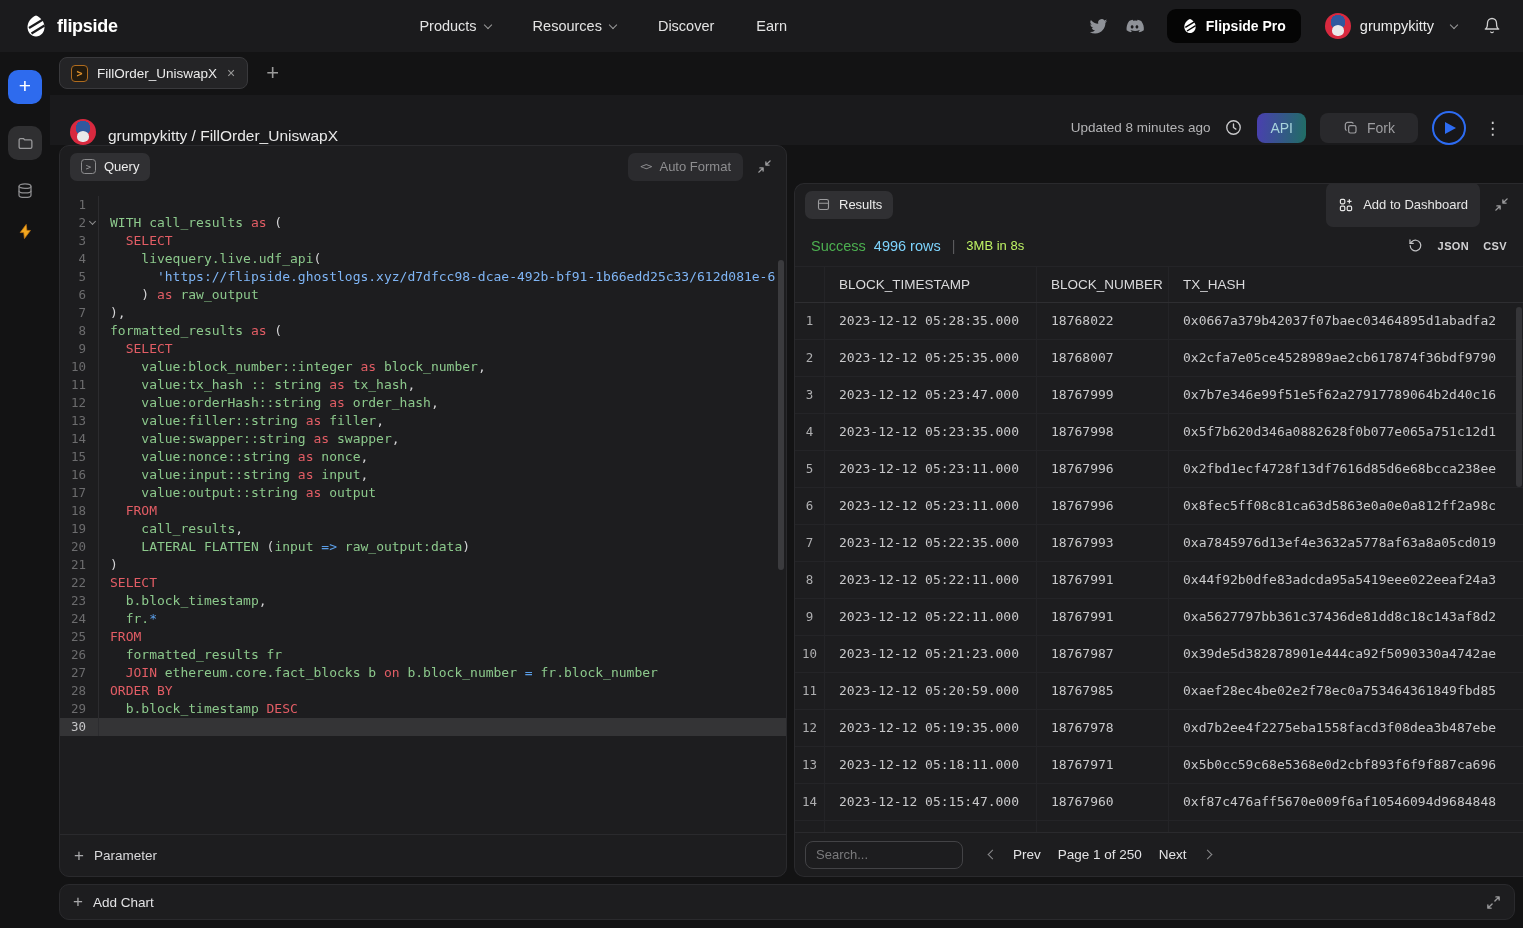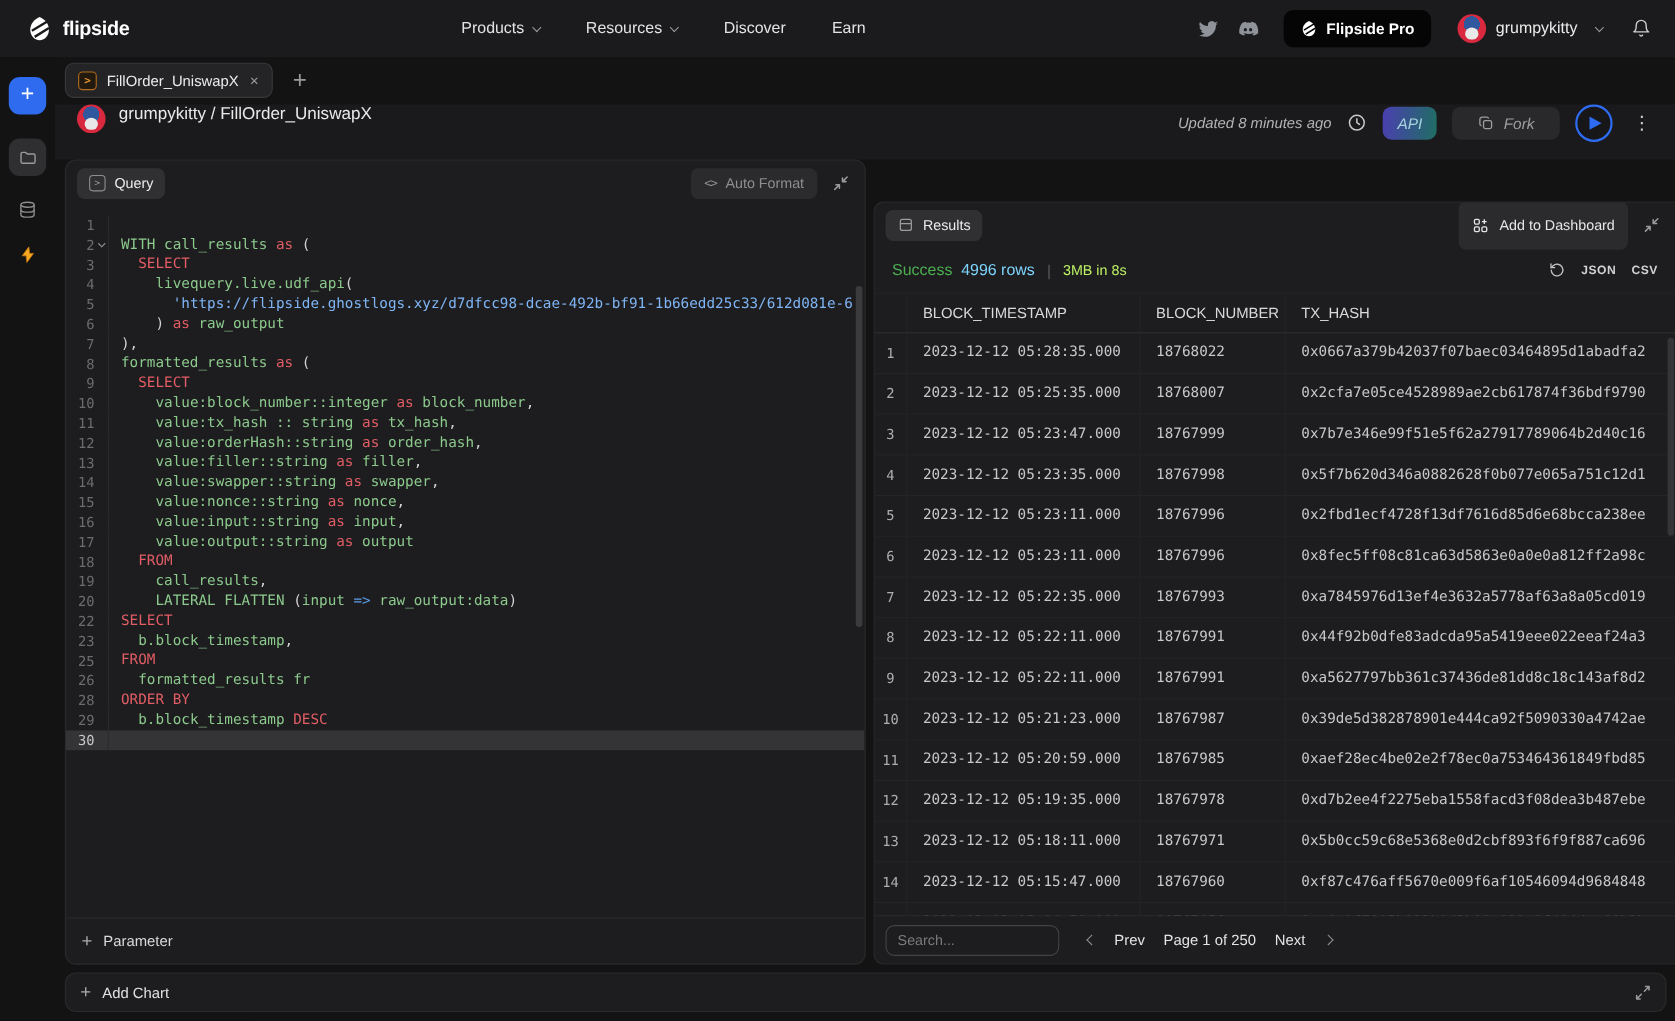--- a/index.html
+++ b/index.html
@@ -32,23 +32,23 @@
 
   
   .main { position:absolute; left:50px; top:52px; right:0; bottom:0; display:flex; flex-direction:column; }
   .tabrow { height:44px; display:flex; align-items:center; padding-left:9px; gap:18px; }
   .tab { height:32px; display:flex; align-items:center; gap:9px; background:#242426; border:1px solid #39393c; border-radius:8px; padding:0 11px; cursor:pointer; }
   .term-ic { width:17px; height:17px; border:1.6px solid #b06c1f; border-radius:4px; color:#e0912c; font-family:"DejaVu Sans Mono", monospace; font-size:10px; font-weight:bold; display:flex; align-items:center; justify-content:center; background:#221a0e; }
   .tab-label { font-size:13.5px; color:#ececec; }
   .tab-close { color:#9a9a9a; font-size:14px; padding:0 1px; cursor:pointer; }
   .tab-add { color:#9a9a9a; font-size:22px; font-weight:300; cursor:pointer; line-height:1; }
 
-  .docheader { height:52px; background:#1a1a1c; display:flex; align-items:flex-start; padding:0 18px 0 20px; }
+  .docheader { height:52px; background:#1a1a1c; display:flex; align-items:flex-end; padding:0 18px 0 20px; }
   .doc-title { font-size:15.5px; color:#e9e9e9; margin-left:12px; }
-  .doc-right { margin-left:auto; display:flex; align-items:center; gap:14px;font-style:italic; }
+  .doc-right { margin-left:auto; display:flex; align-items:center; gap:14px; }
   .updated { font-size:13.5px; color:#b4b4b6; }
   .icon-btn { color:#c9c9cb; display:flex; cursor:pointer; }
   .api-btn { height:30px; border-radius:8px; padding:0 13px; background:linear-gradient(95deg,#4a3fb0 0%,#206e64 100%); color:#a7d4dc; font-size:14px; display:flex; align-items:center; cursor:pointer; }
   .fork-btn { height:30px; border-radius:8px; padding:0 23px; background:#29292c; color:#9d9da0; font-size:14px; display:flex; align-items:center; gap:8px; cursor:pointer; }
   .run-btn { width:34px; height:34px; border-radius:50%; border:2px solid #2d6cf3; display:flex; align-items:center; justify-content:center; cursor:pointer; background:#17171a; }
   .run-tri { width:0; height:0; border-left:11px solid #2d6cf3; border-top:6.5px solid transparent; border-bottom:6.5px solid transparent; margin-left:3px; }
   .kebab { color:#cfcfcf; font-size:17px; font-family:"DejaVu Sans", sans-serif; padding:0 4px; cursor:pointer; }
 
   
   .panels { flex:1 1 auto; min-height:0; display:flex; gap:7px; padding-left:9px; }
@@ -277,24 +277,27 @@
               <div class="code-line"><span class="ln">11</span><span class="fold"></span><span class="lc"><span class="tk-w">    </span><span class="tk-g">value:tx_hash :: string </span><span class="tk-r">as</span><span class="tk-g"> tx_hash</span><span class="tk-w">,</span></span></div>
               <div class="code-line"><span class="ln">12</span><span class="fold"></span><span class="lc"><span class="tk-w">    </span><span class="tk-g">value:orderHash::string </span><span class="tk-r">as</span><span class="tk-g"> order_hash</span><span class="tk-w">,</span></span></div>
               <div class="code-line"><span class="ln">13</span><span class="fold"></span><span class="lc"><span class="tk-w">    </span><span class="tk-g">value:filler::string </span><span class="tk-r">as</span><span class="tk-g"> filler</span><span class="tk-w">,</span></span></div>
               <div class="code-line"><span class="ln">14</span><span class="fold"></span><span class="lc"><span class="tk-w">    </span><span class="tk-g">value:swapper::string </span><span class="tk-r">as</span><span class="tk-g"> swapper</span><span class="tk-w">,</span></span></div>
               <div class="code-line"><span class="ln">15</span><span class="fold"></span><span class="lc"><span class="tk-w">    </span><span class="tk-g">value:nonce::string </span><span class="tk-r">as</span><span class="tk-g"> nonce</span><span class="tk-w">,</span></span></div>
               <div class="code-line"><span class="ln">16</span><span class="fold"></span><span class="lc"><span class="tk-w">    </span><span class="tk-g">value:input::string </span><span class="tk-r">as</span><span class="tk-g"> input</span><span class="tk-w">,</span></span></div>
               <div class="code-line"><span class="ln">17</span><span class="fold"></span><span class="lc"><span class="tk-w">    </span><span class="tk-g">value:output::string </span><span class="tk-r">as</span><span class="tk-g"> output</span></span></div>
               <div class="code-line"><span class="ln">18</span><span class="fold"></span><span class="lc"><span class="tk-w">  </span><span class="tk-r">FROM</span></span></div>
               <div class="code-line"><span class="ln">19</span><span class="fold"></span><span class="lc"><span class="tk-w">    </span><span class="tk-g">call_results</span><span class="tk-w">,</span></span></div>
               <div class="code-line"><span class="ln">20</span><span class="fold"></span><span class="lc"><span class="tk-w">    </span><span class="tk-g">LATERAL FLATTEN </span><span class="tk-w">(</span><span class="tk-g">input </span><span class="tk-o">=&gt;</span><span class="tk-g"> raw_output:data</span><span class="tk-w">)</span></span></div>
+              <div class="code-line"><span class="ln">21</span><span class="fold"></span><span class="lc"><span class="tk-w">)</span></span></div>
               <div class="code-line"><span class="ln">22</span><span class="fold"></span><span class="lc"><span class="tk-r">SELECT</span></span></div>
               <div class="code-line"><span class="ln">23</span><span class="fold"></span><span class="lc"><span class="tk-w">  </span><span class="tk-g">b.block_timestamp</span><span class="tk-w">,</span></span></div>
+              <div class="code-line"><span class="ln">24</span><span class="fold"></span><span class="lc"><span class="tk-w">  </span><span class="tk-g">fr.</span><span class="tk-o">*</span></span></div>
               <div class="code-line"><span class="ln">25</span><span class="fold"></span><span class="lc"><span class="tk-r">FROM</span></span></div>
               <div class="code-line"><span class="ln">26</span><span class="fold"></span><span class="lc"><span class="tk-w">  </span><span class="tk-g">formatted_results fr</span></span></div>
+              <div class="code-line"><span class="ln">27</span><span class="fold"></span><span class="lc"><span class="tk-w">  </span><span class="tk-r">JOIN</span><span class="tk-g"> ethereum.core.fact_blocks b </span><span class="tk-r">on</span><span class="tk-g"> b.block_number </span><span class="tk-o">=</span><span class="tk-g"> fr.block_number</span></span></div>
               <div class="code-line"><span class="ln">28</span><span class="fold"></span><span class="lc"><span class="tk-r">ORDER BY</span></span></div>
               <div class="code-line"><span class="ln">29</span><span class="fold"></span><span class="lc"><span class="tk-w">  </span><span class="tk-g">b.block_timestamp </span><span class="tk-r">DESC</span></span></div>
               <div class="code-line active"><span class="ln">30</span><span class="fold"></span><span class="lc"></span></div>
             </div>
           <div class="q-scroll"></div>
         </div>
         <div class="panel-foot">
           <span class="plus-g">+</span>
           <span>Parameter</span>
         </div>

